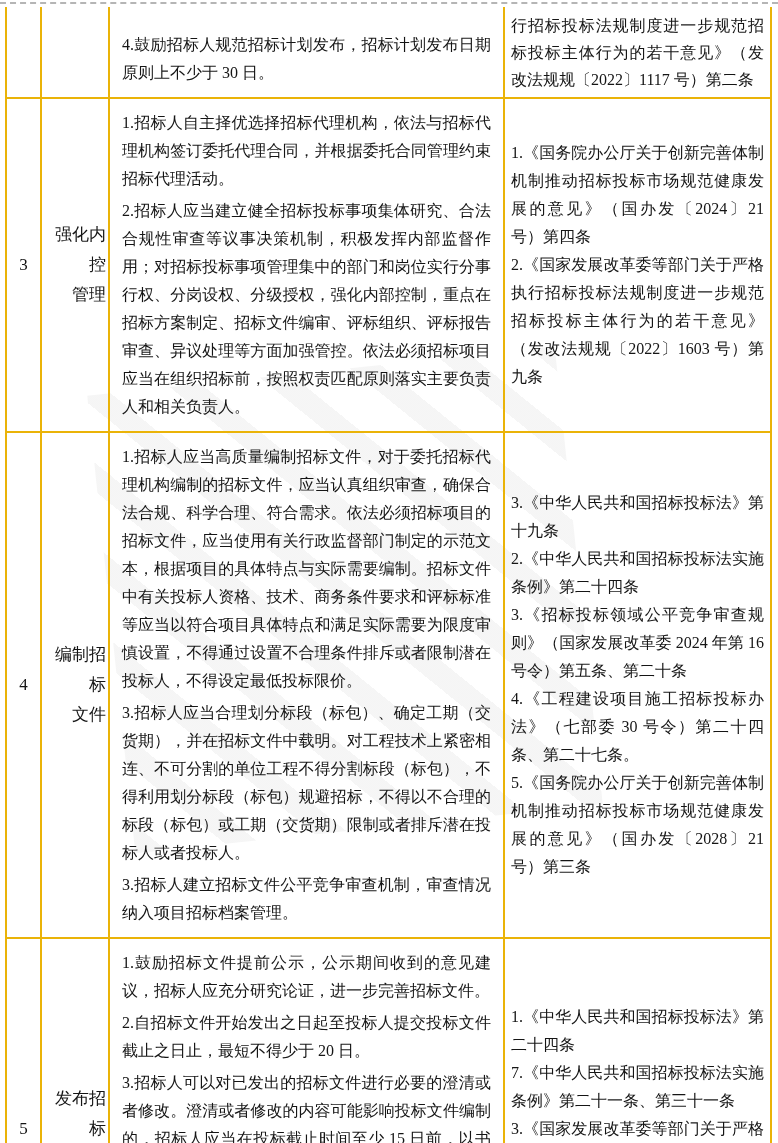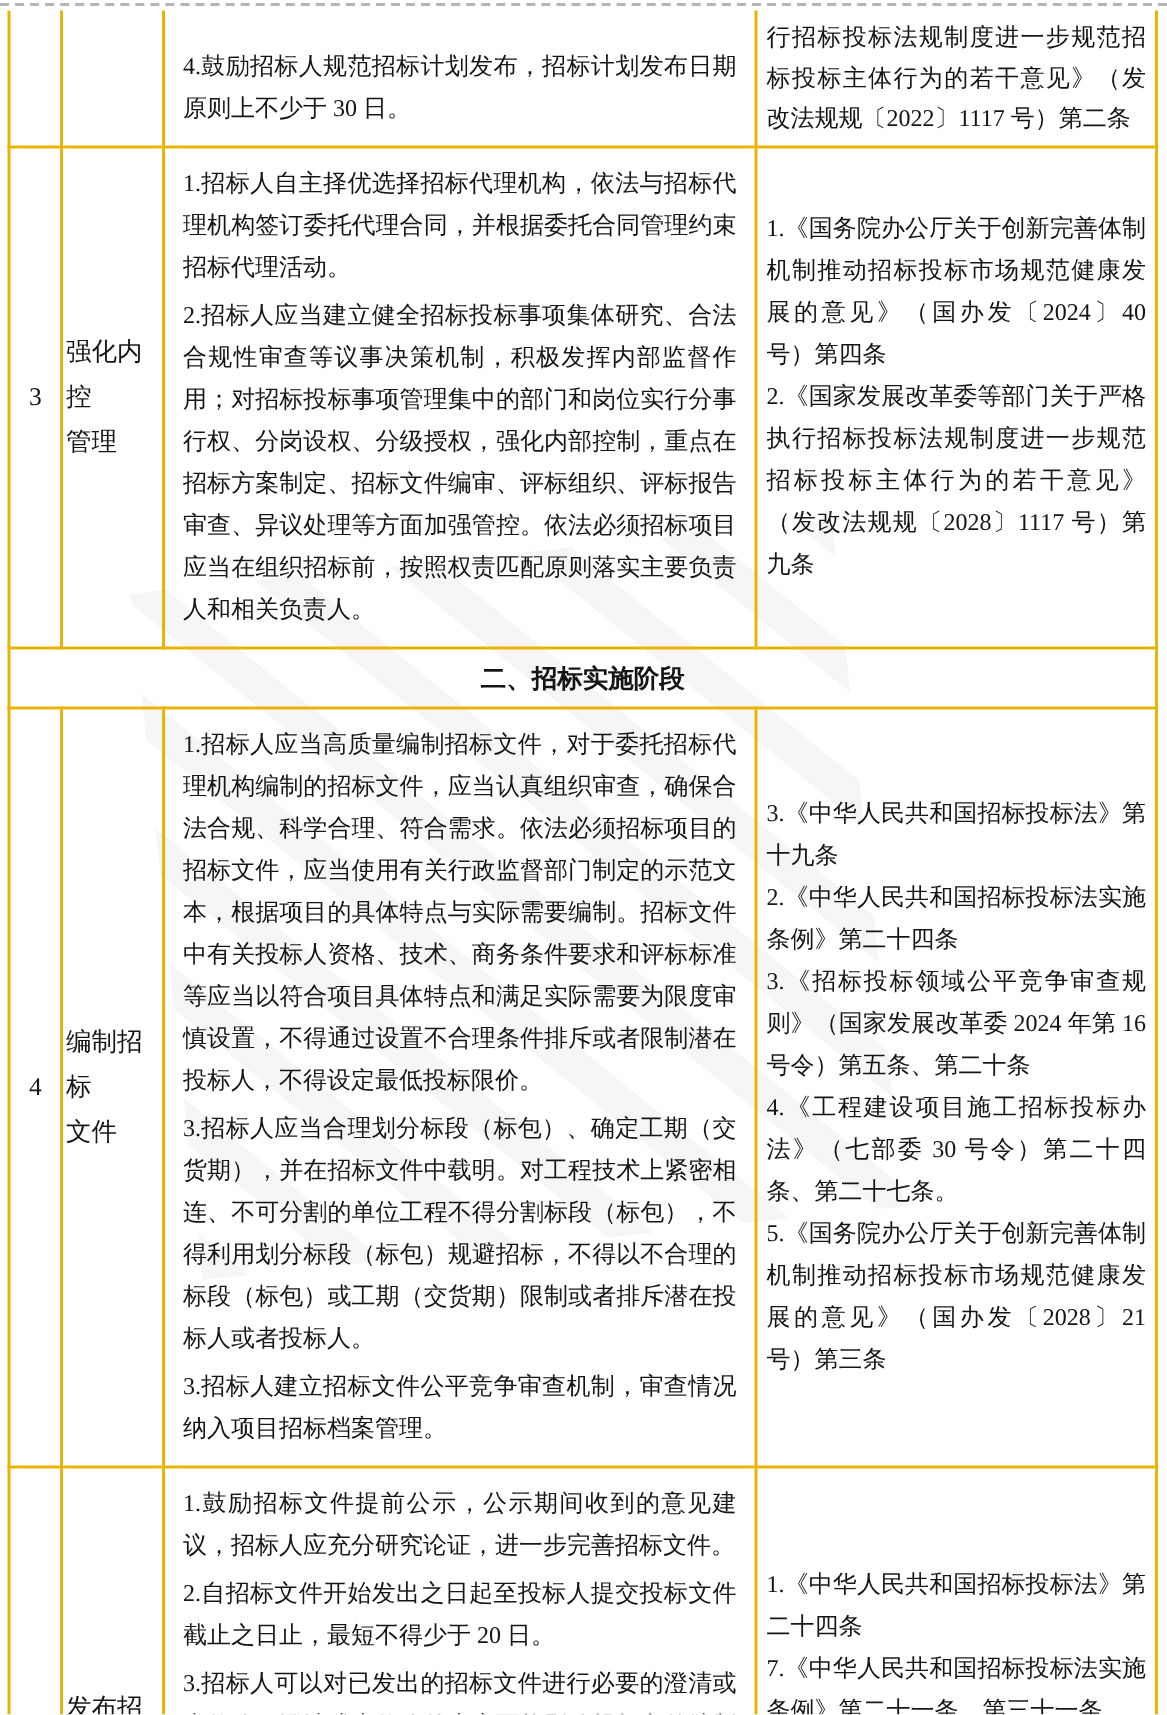--- a/index.html
+++ b/index.html
@@ -36,21 +36,21 @@
     vertical-align:top;
     word-break:break-all;
   }
   tr.r-carry td{border-top:none;}
   tr.r5 td{border-bottom:none;}
   .c-num{
     text-align:center;vertical-align:middle;
     font-size:17px;padding:2px;
   }
   .c-cat{
-    text-align:left;vertical-align:middle;
+    text-align:right;vertical-align:middle;
     font-size:17px;line-height:30px;
     white-space:pre-line;
     padding:2px;
   }
   .c-content{
     font-size:16px;line-height:28px;
     padding:6px 8px;
   }
   .c-content p{margin:4px;text-align:justify;}
   .c-ref{
@@ -104,28 +104,25 @@
     <tr class="r3">
       <td class="c-num">3</td>
       <td class="c-cat">强化内
 控
 管理</td>
       <td class="c-content">
         <p>1.招标人自主择优选择招标代理机构，依法与招标代理机构签订委托代理合同，并根据委托合同管理约束招标代理活动。</p>
         <p>2.招标人应当建立健全招标投标事项集体研究、合法合规性审查等议事决策机制，积极发挥内部监督作用；对招标投标事项管理集中的部门和岗位实行分事行权、分岗设权、分级授权，强化内部控制，重点在招标方案制定、招标文件编审、评标组织、评标报告审查、异议处理等方面加强管控。依法必须招标项目应当在组织招标前，按照权责匹配原则落实主要负责人和相关负责人。</p>
       </td>
       <td class="c-ref">
-        <p>1.《国务院办公厅关于创新完善体制机制推动招标投标市场规范健康发展的意见》（国办发〔2024〕40 号）第四条</p>
-        <p>2.《国家发展改革委等部门关于严格执行招标投标法规制度进一步规范招标投标主体行为的若干意见》（发改法规规〔2028〕1117 号）第九条</p>
+        <p>1.《国务院办公厅关于创新完善体制机制推动招标投标市场规范健康发展的意见》（国办发〔2024〕21 号）第四条</p>
+        <p>2.《国家发展改革委等部门关于严格执行招标投标法规制度进一步规范招标投标主体行为的若干意见》（发改法规规〔2022〕1603 号）第九条</p>
       </td>
     </tr>
 
-    <tr class="r-sec">
-      <td class="c-section" colspan="4">二、招标实施阶段</td>
-    </tr>
 
     <tr class="r4">
       <td class="c-num">4</td>
       <td class="c-cat">编制招
 标
 文件</td>
       <td class="c-content">
         <p>1.招标人应当高质量编制招标文件，对于委托招标代理机构编制的招标文件，应当认真组织审查，确保合法合规、科学合理、符合需求。依法必须招标项目的招标文件，应当使用有关行政监督部门制定的示范文本，根据项目的具体特点与实际需要编制。招标文件中有关投标人资格、技术、商务条件要求和评标标准等应当以符合项目具体特点和满足实际需要为限度审慎设置，不得通过设置不合理条件排斥或者限制潜在投标人，不得设定最低投标限价。</p>
         <p>3.招标人应当合理划分标段（标包）、确定工期（交货期），并在招标文件中载明。对工程技术上紧密相连、不可分割的单位工程不得分割标段（标包），不得利用划分标段（标包）规避招标，不得以不合理的标段（标包）或工期（交货期）限制或者排斥潜在投标人或者投标人。</p>
         <p>3.招标人建立招标文件公平竞争审查机制，审查情况纳入项目招标档案管理。</p>

